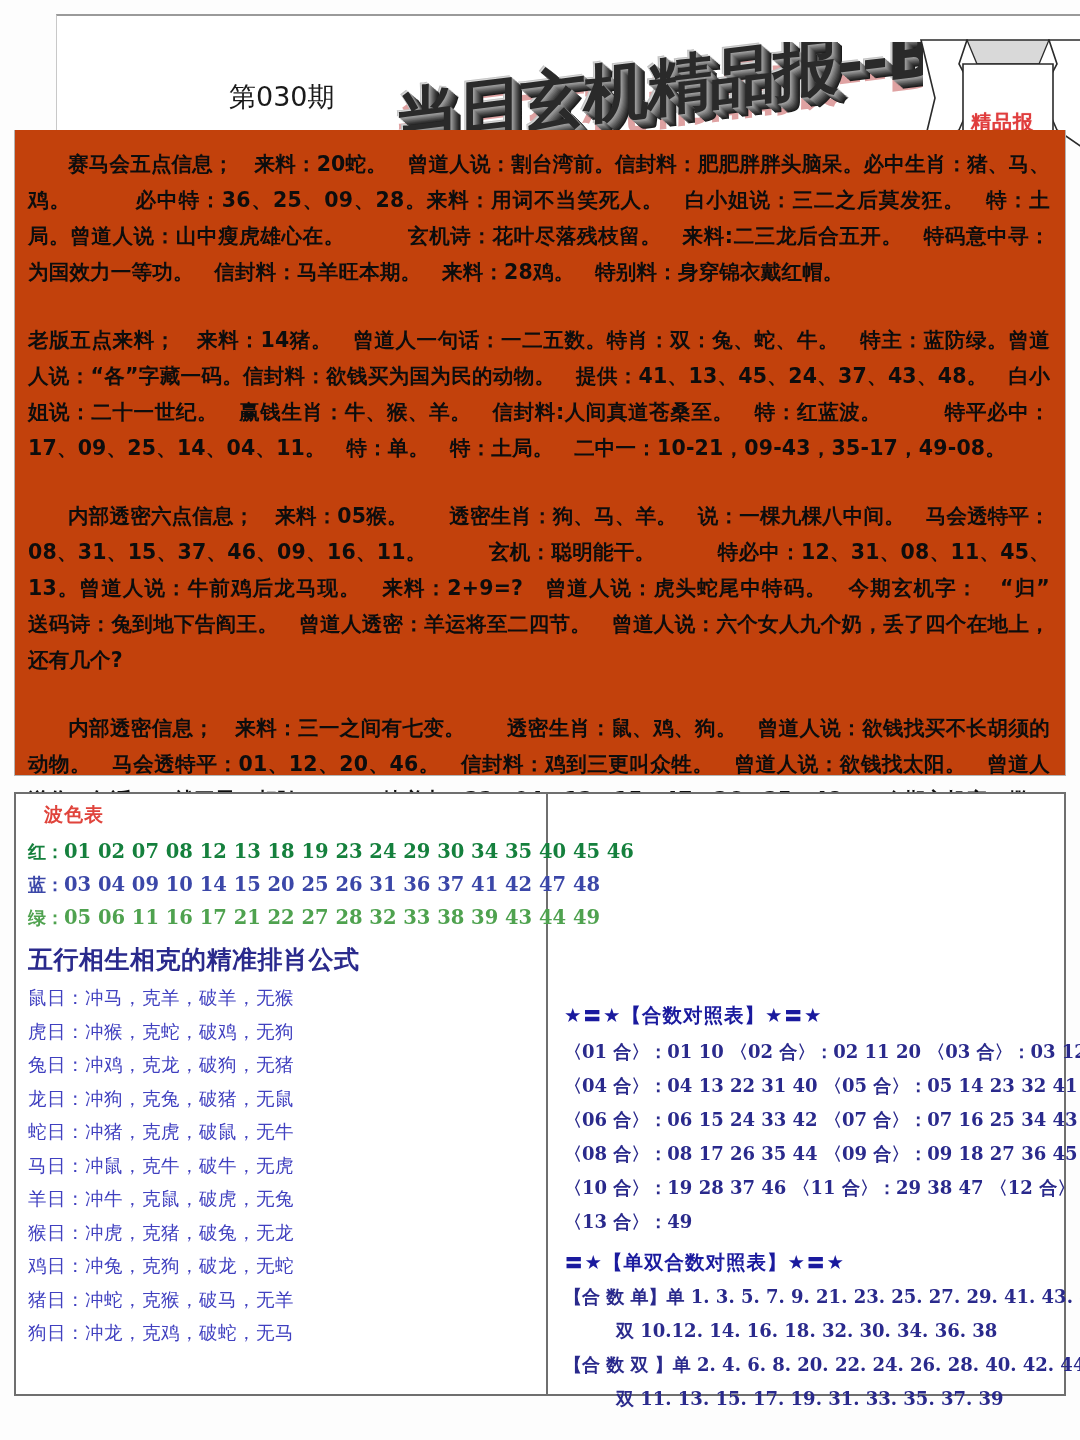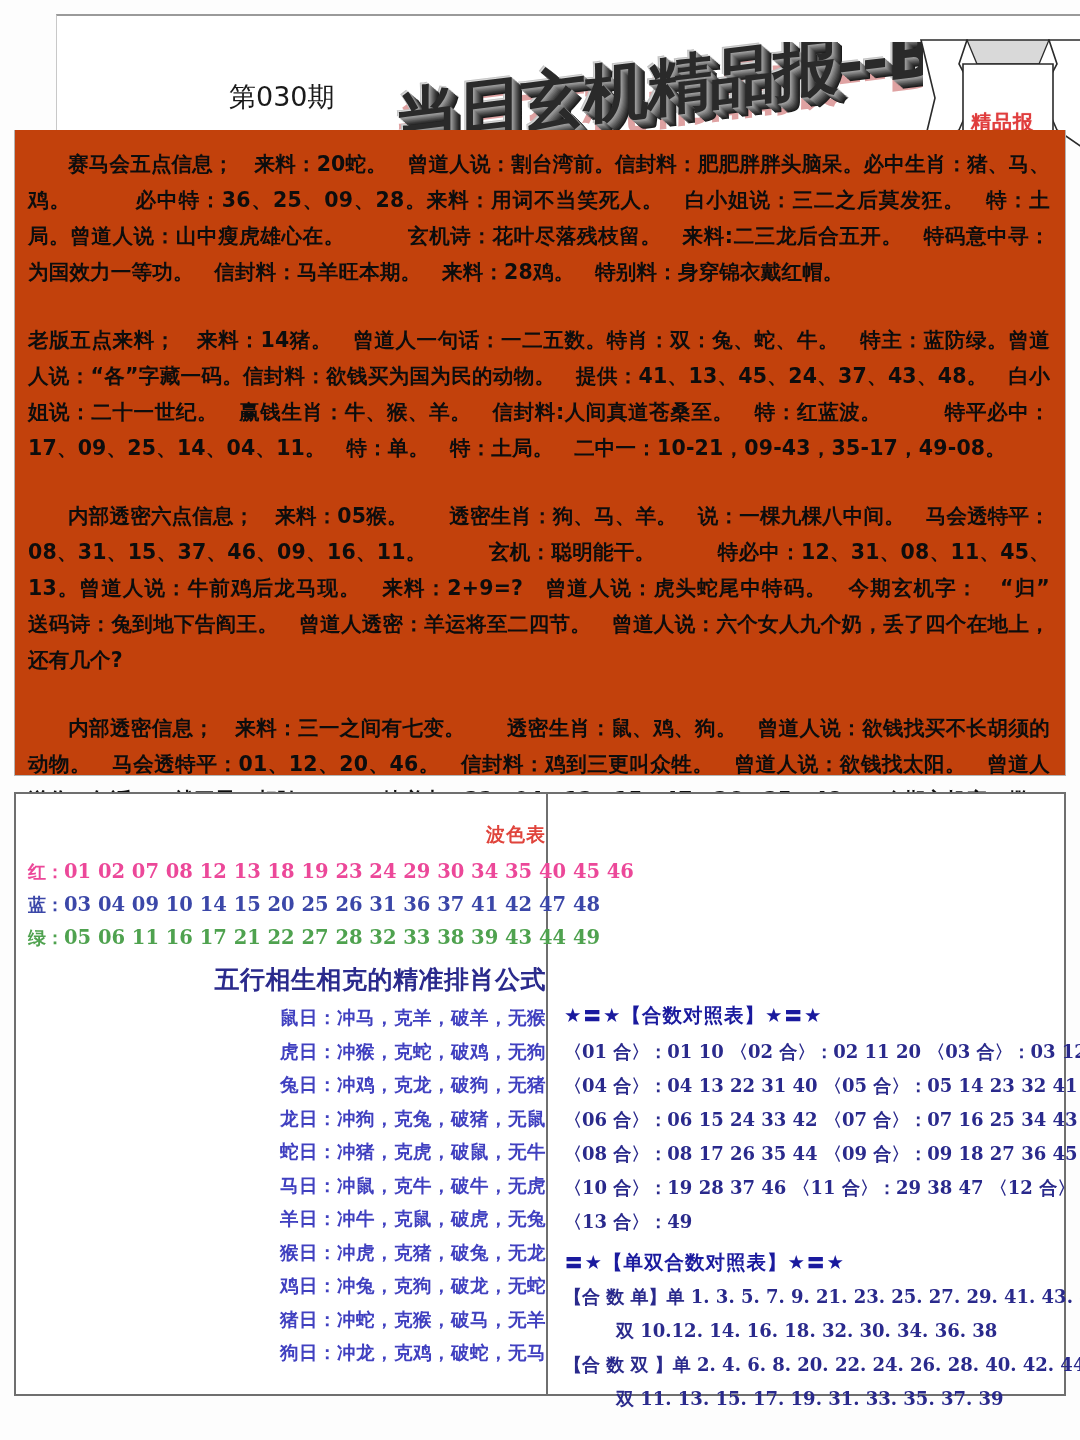--- a/index.html
+++ b/index.html
@@ -146,22 +146,21 @@
     height: 604px;
     border: 2px solid #6f6f6f;
     box-sizing: border-box;
     display: flex;
     background: #ffffff;
   }
   .col-left {
     width: 532px;
     border-right: 2px solid #6f6f6f;
     box-sizing: border-box;
-    padding: 24px 0 0 12px;
-    text-align: right;
+    padding: 4px 0 0 12px;
   }
   .col-right {
     flex: 1;
     box-sizing: border-box;
     position: relative;
     padding: 8px 0 0 16px;
   }
 
   .wave-title {
     font-size: 19px;
@@ -171,36 +170,36 @@
     letter-spacing: 1px;
   }
   .wave-row {
     font-size: 19.5px;
     line-height: 33px;
     white-space: nowrap;
     font-family: "DejaVu Serif", "Liberation Serif", serif;
     font-weight: bold;
   }
   .wave-row .lbl { font-size: 18px; }
-  .wave-red   { color: #ec4899; }
+  .wave-red   { color: #15803d; }
   .wave-blue  { color: #3b47a8; }
   .wave-green { color: #4fa24f; }
 
   .formula-title {
     font-size: 25px;
     font-weight: bold;
     color: #2a2a8c;
     margin: 9px 0 5px 0;
     letter-spacing: 0.5px;
   }
   .zodiac-row {
     font-size: 18.5px;
     line-height: 33.5px;
     color: #4040c0;
-    font-weight: bold;
+    font-weight: normal;
     white-space: nowrap;
     letter-spacing: 0.5px;
   }
 
   .he-title {
     font-size: 19.5px;
     font-weight: bold;
     color: #1a1a9e;
     letter-spacing: 1px;
     white-space: nowrap;

